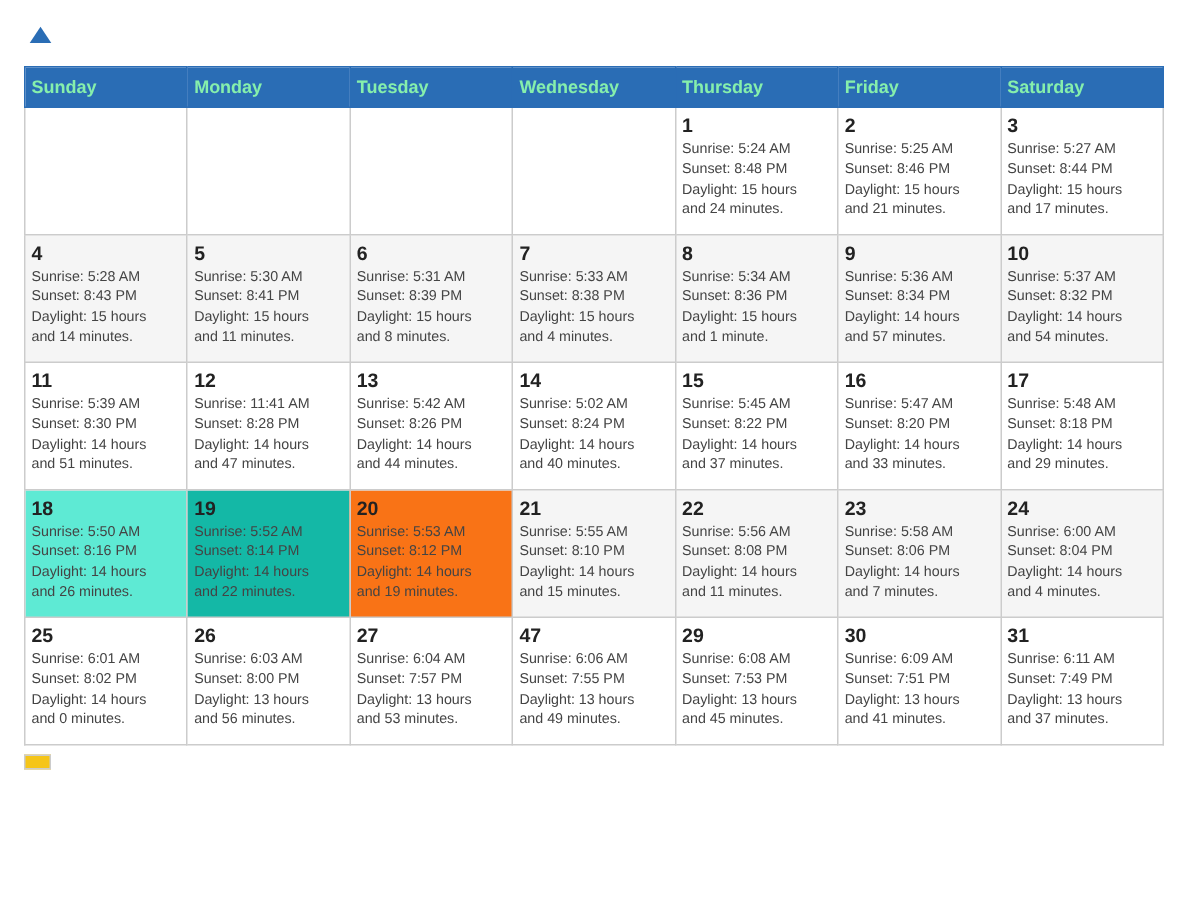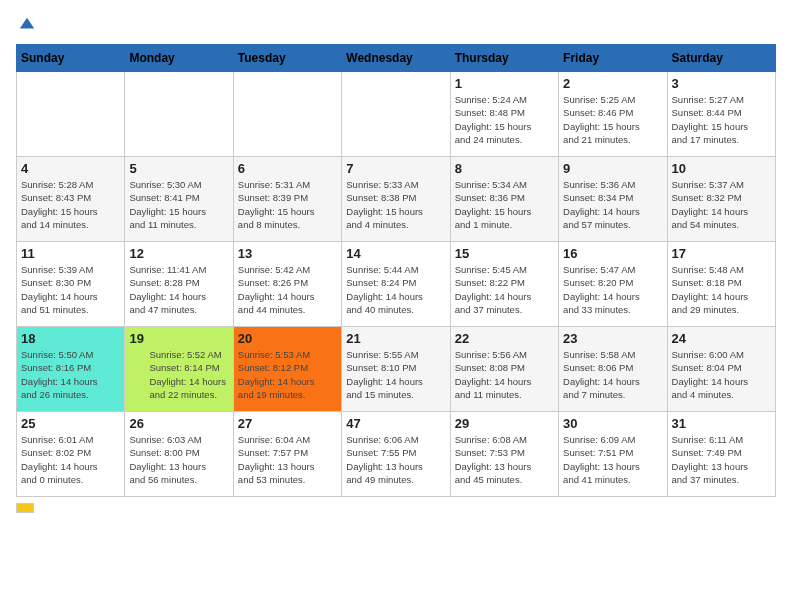--- a/index.html
+++ b/index.html
@@ -52,21 +52,21 @@
       font-size: 15px;
       color: #333;
     }
     .calendar-table {
       width: 100%;
       border-collapse: collapse;
       table-layout: fixed;
     }
     .calendar-table th {
       background: #2a6db5;
-      color: #000000;
+      color: #86efac;
       font-size: 12px;
       font-weight: bold;
       padding: 6px 4px;
       text-align: left;
       border: 1px solid #2a6db5;
     }
     .calendar-table td {
       border: 1px solid #ccc;
       vertical-align: top;
       padding: 4px;
@@ -236,21 +236,21 @@
         </td>
         <td>
           <span class="day-num">13</span>
           <div class="day-info" style="white-space: pre-line;">Sunrise: 5:42 AM
 Sunset: 8:26 PM
 Daylight: 14 hours
 and 44 minutes.</div>
         </td>
         <td>
           <span class="day-num">14</span>
-          <div class="day-info" style="white-space: pre-line;">Sunrise: 5:44 AM
+          <div class="day-info" style="white-space: pre-line;">Sunrise: 5:02 AM
 Sunset: 8:24 PM
 Daylight: 14 hours
 and 40 minutes.</div>
         </td>
         <td>
           <span class="day-num">15</span>
           <div class="day-info" style="white-space: pre-line;">Sunrise: 5:45 AM
 Sunset: 8:22 PM
 Daylight: 14 hours
 and 37 minutes.</div>
@@ -271,23 +271,23 @@
         </td>
       </tr>
       <tr>
         <td style="background: #5eead4;">
           <span class="day-num">18</span>
           <div class="day-info" style="white-space: pre-line;">Sunrise: 5:50 AM
 Sunset: 8:16 PM
 Daylight: 14 hours
 and 26 minutes.</div>
         </td>
-        <td style="background: #bef264;">
+        <td style="background: #14b8a6;">
           <span class="day-num">19</span>
-          <div class="day-info" style="white-space: pre-line; margin-left: 20px;">Sunrise: 5:52 AM
+          <div class="day-info" style="white-space: pre-line;">Sunrise: 5:52 AM
 Sunset: 8:14 PM
 Daylight: 14 hours
 and 22 minutes.</div>
         </td>
         <td style="background: #f97316;">
           <span class="day-num">20</span>
           <div class="day-info" style="white-space: pre-line;">Sunrise: 5:53 AM
 Sunset: 8:12 PM
 Daylight: 14 hours
 and 19 minutes.</div>

